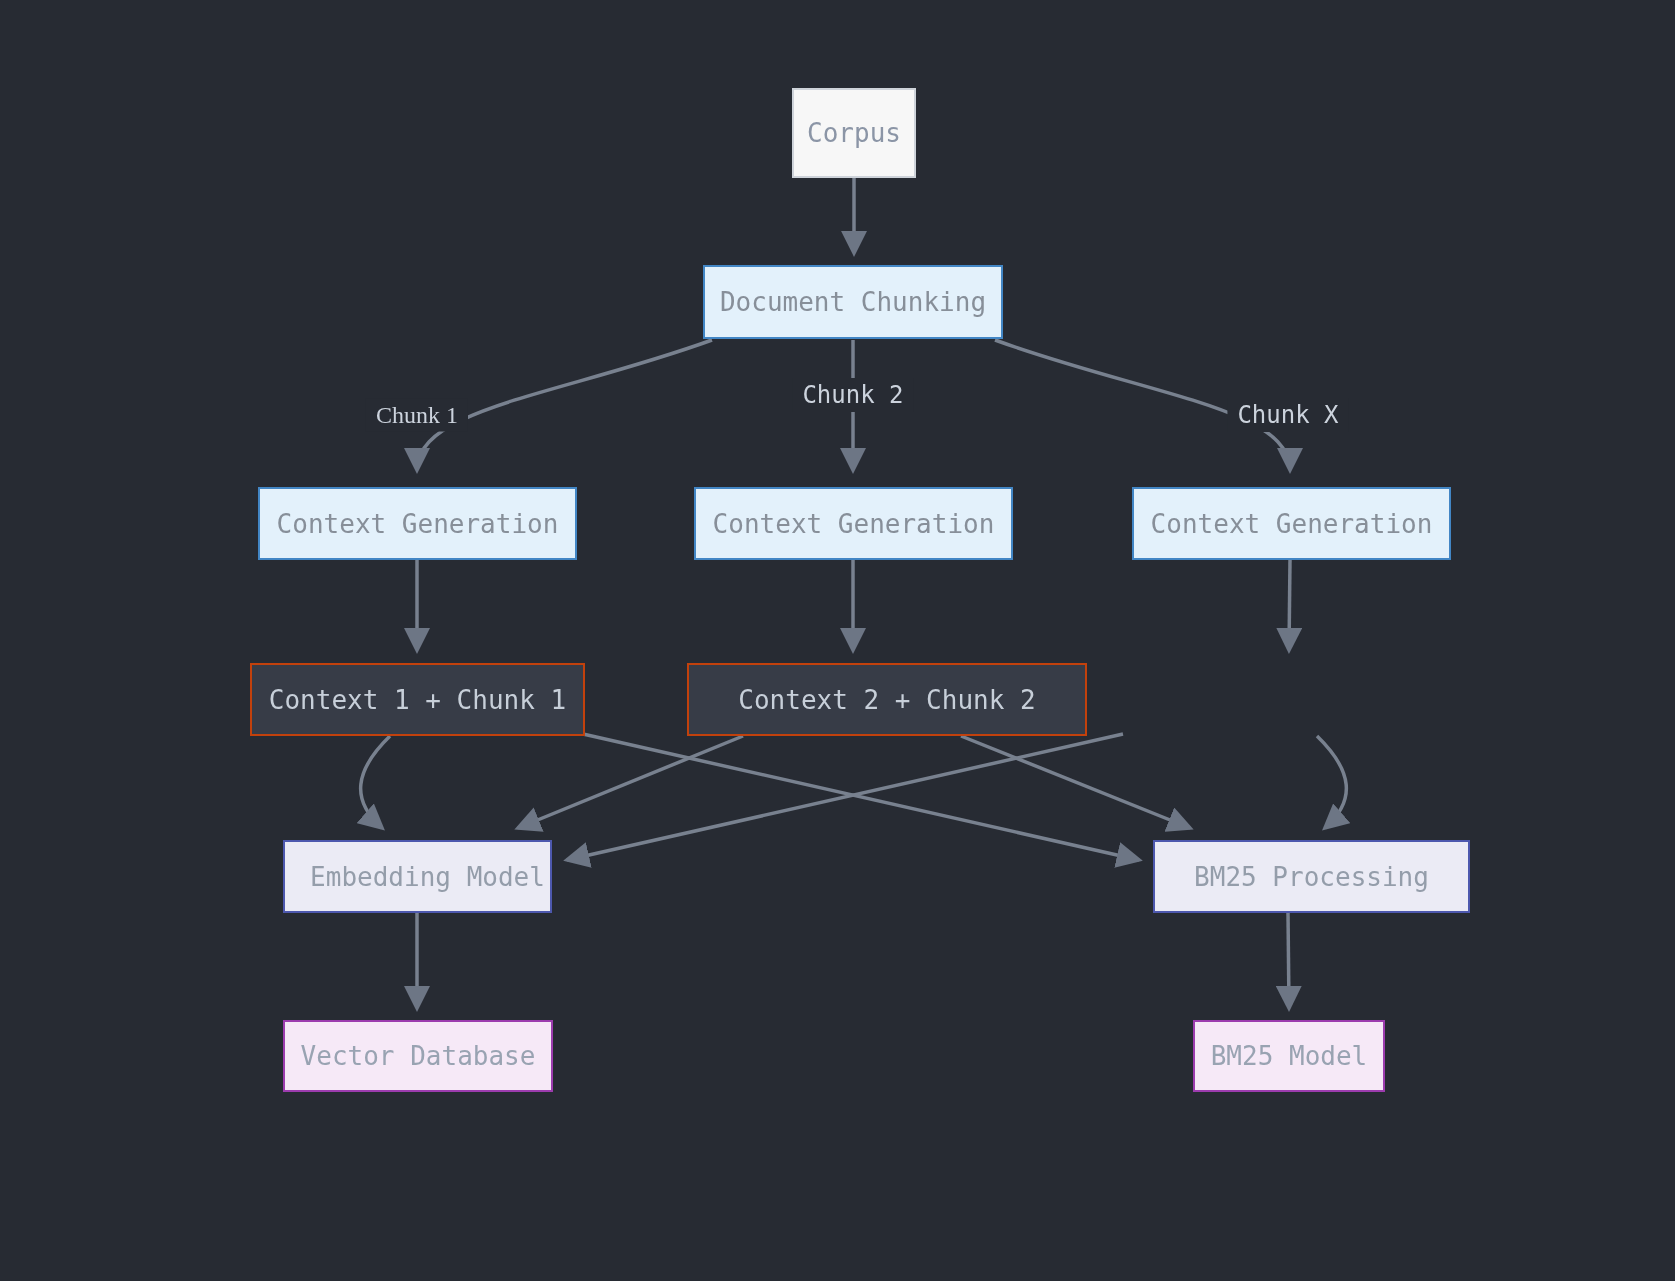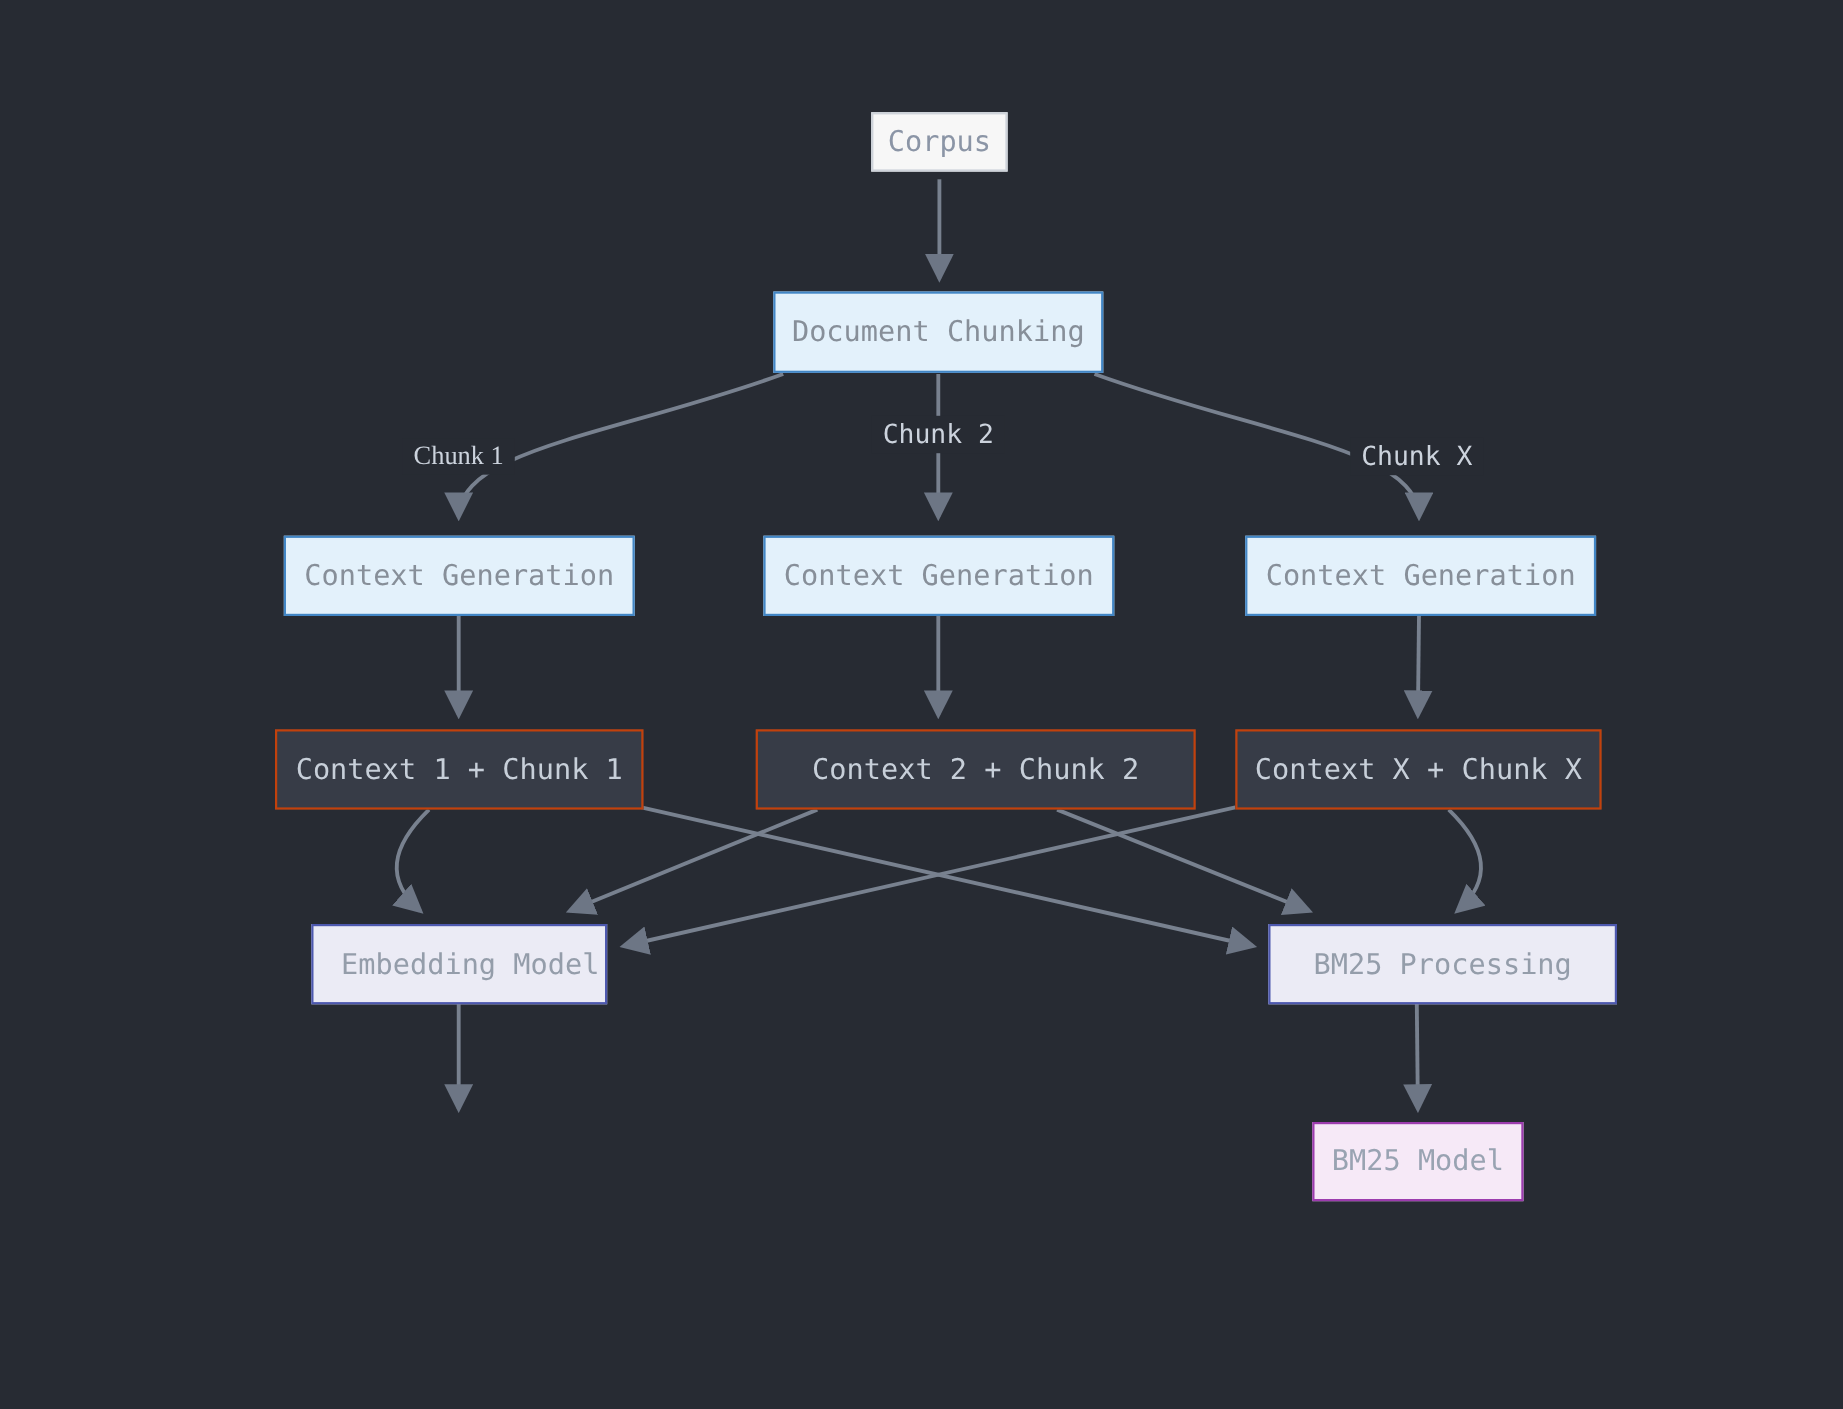--- a/index.html
+++ b/index.html
@@ -28,21 +28,21 @@
   .edge-label {
     position: absolute; z-index: 3;
     transform: translate(-50%, -50%);
     background: #272b33;
     color: #ccd3dd;
     font-size: 24px;
     padding: 3px 10px;
     white-space: nowrap;
   }
   
-  #n-corpus   { left: 792px;  top: 102px;   width: 124px; height: 54px; }
+  #n-corpus   { left: 792px;  top: 88px;   width: 124px; height: 90px; }
   #n-docchunk { left: 703px;  top: 265px;  width: 300px; height: 74px; }
   #n-cg1      { left: 258px;  top: 487px;  width: 319px; height: 73px; }
   #n-cg2      { left: 694px;  top: 487px;  width: 319px; height: 73px; }
   #n-cgx      { left: 1132px; top: 487px;  width: 319px; height: 73px; }
   #n-cc1      { left: 250px;  top: 663px;  width: 335px; height: 73px; }
   #n-cc2      { left: 687px;  top: 663px;  width: 400px; height: 73px; }
   #n-ccx      { left: 1123px; top: 663px;  width: 333px; height: 73px; }
   #n-em       { left: 283px;  top: 840px;  width: 269px; height: 73px; padding-left: 20px; }
   #n-bm25p    { left: 1153px; top: 840px;  width: 317px; height: 73px; }
   #n-vd       { left: 283px;  top: 1020px; width: 270px; height: 72px; }
@@ -86,20 +86,20 @@
   <div class="edge-label" id="lbl-chunk1">Chunk 1</div>
   <div class="edge-label" id="lbl-chunk2">Chunk 2</div>
   <div class="edge-label" id="lbl-chunkx">Chunk X</div>
 
   <div class="node node-blue" id="n-cg1">Context Generation</div>
   <div class="node node-blue" id="n-cg2">Context Generation</div>
   <div class="node node-blue" id="n-cgx">Context Generation</div>
 
   <div class="node node-dark" id="n-cc1">Context 1 + Chunk 1</div>
   <div class="node node-dark" id="n-cc2">Context 2 + Chunk 2</div>
-  <div class="node node-dark" id="n-ccx">Context X + Chunk X</div>
 
   <div class="node node-lavender" id="n-em">Embedding Model</div>
   <div class="node node-lavender" id="n-bm25p">BM25 Processing</div>
 
+  <div class="node node-pink" id="n-vd">Vector Database</div>
   <div class="node node-pink" id="n-bm25i">BM25 Model</div>
 
 </div>
 
 </body></html>

